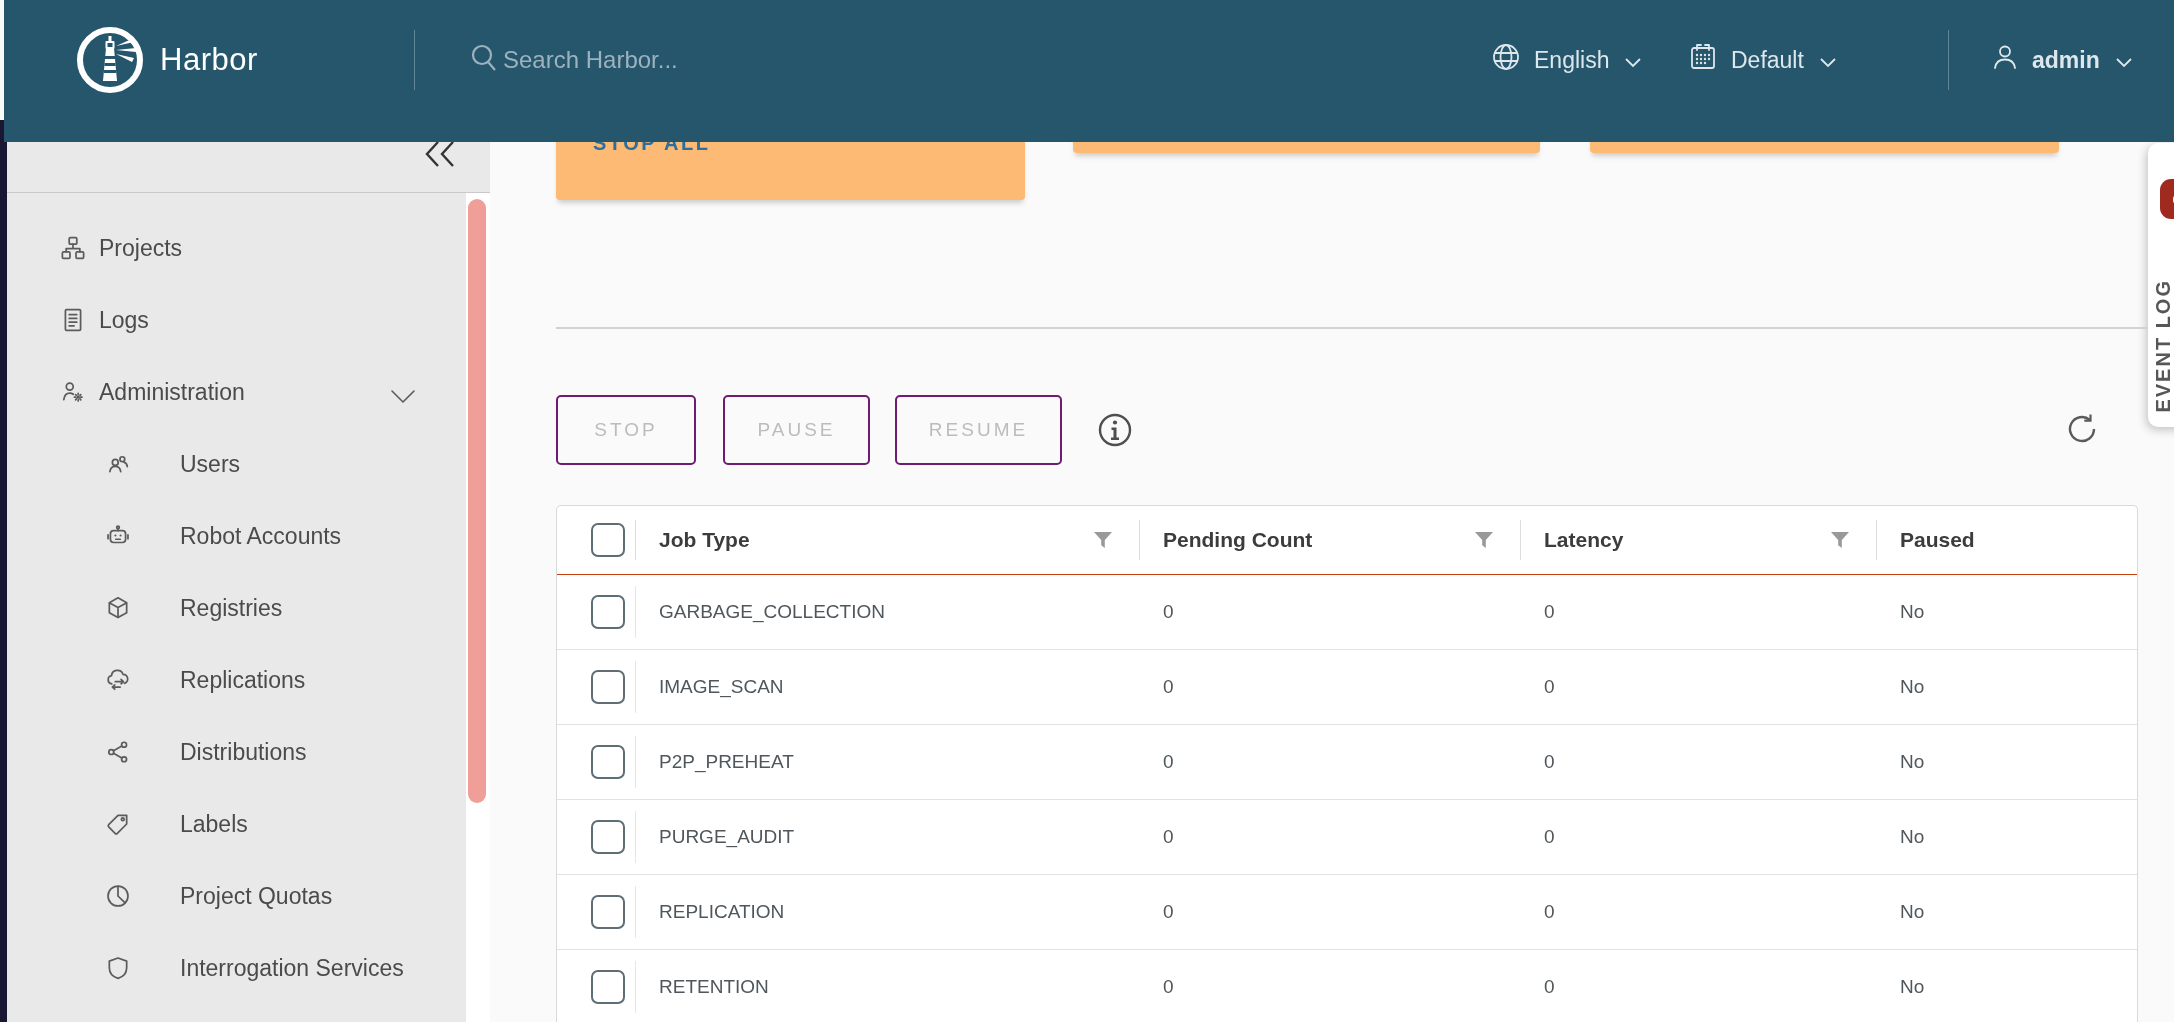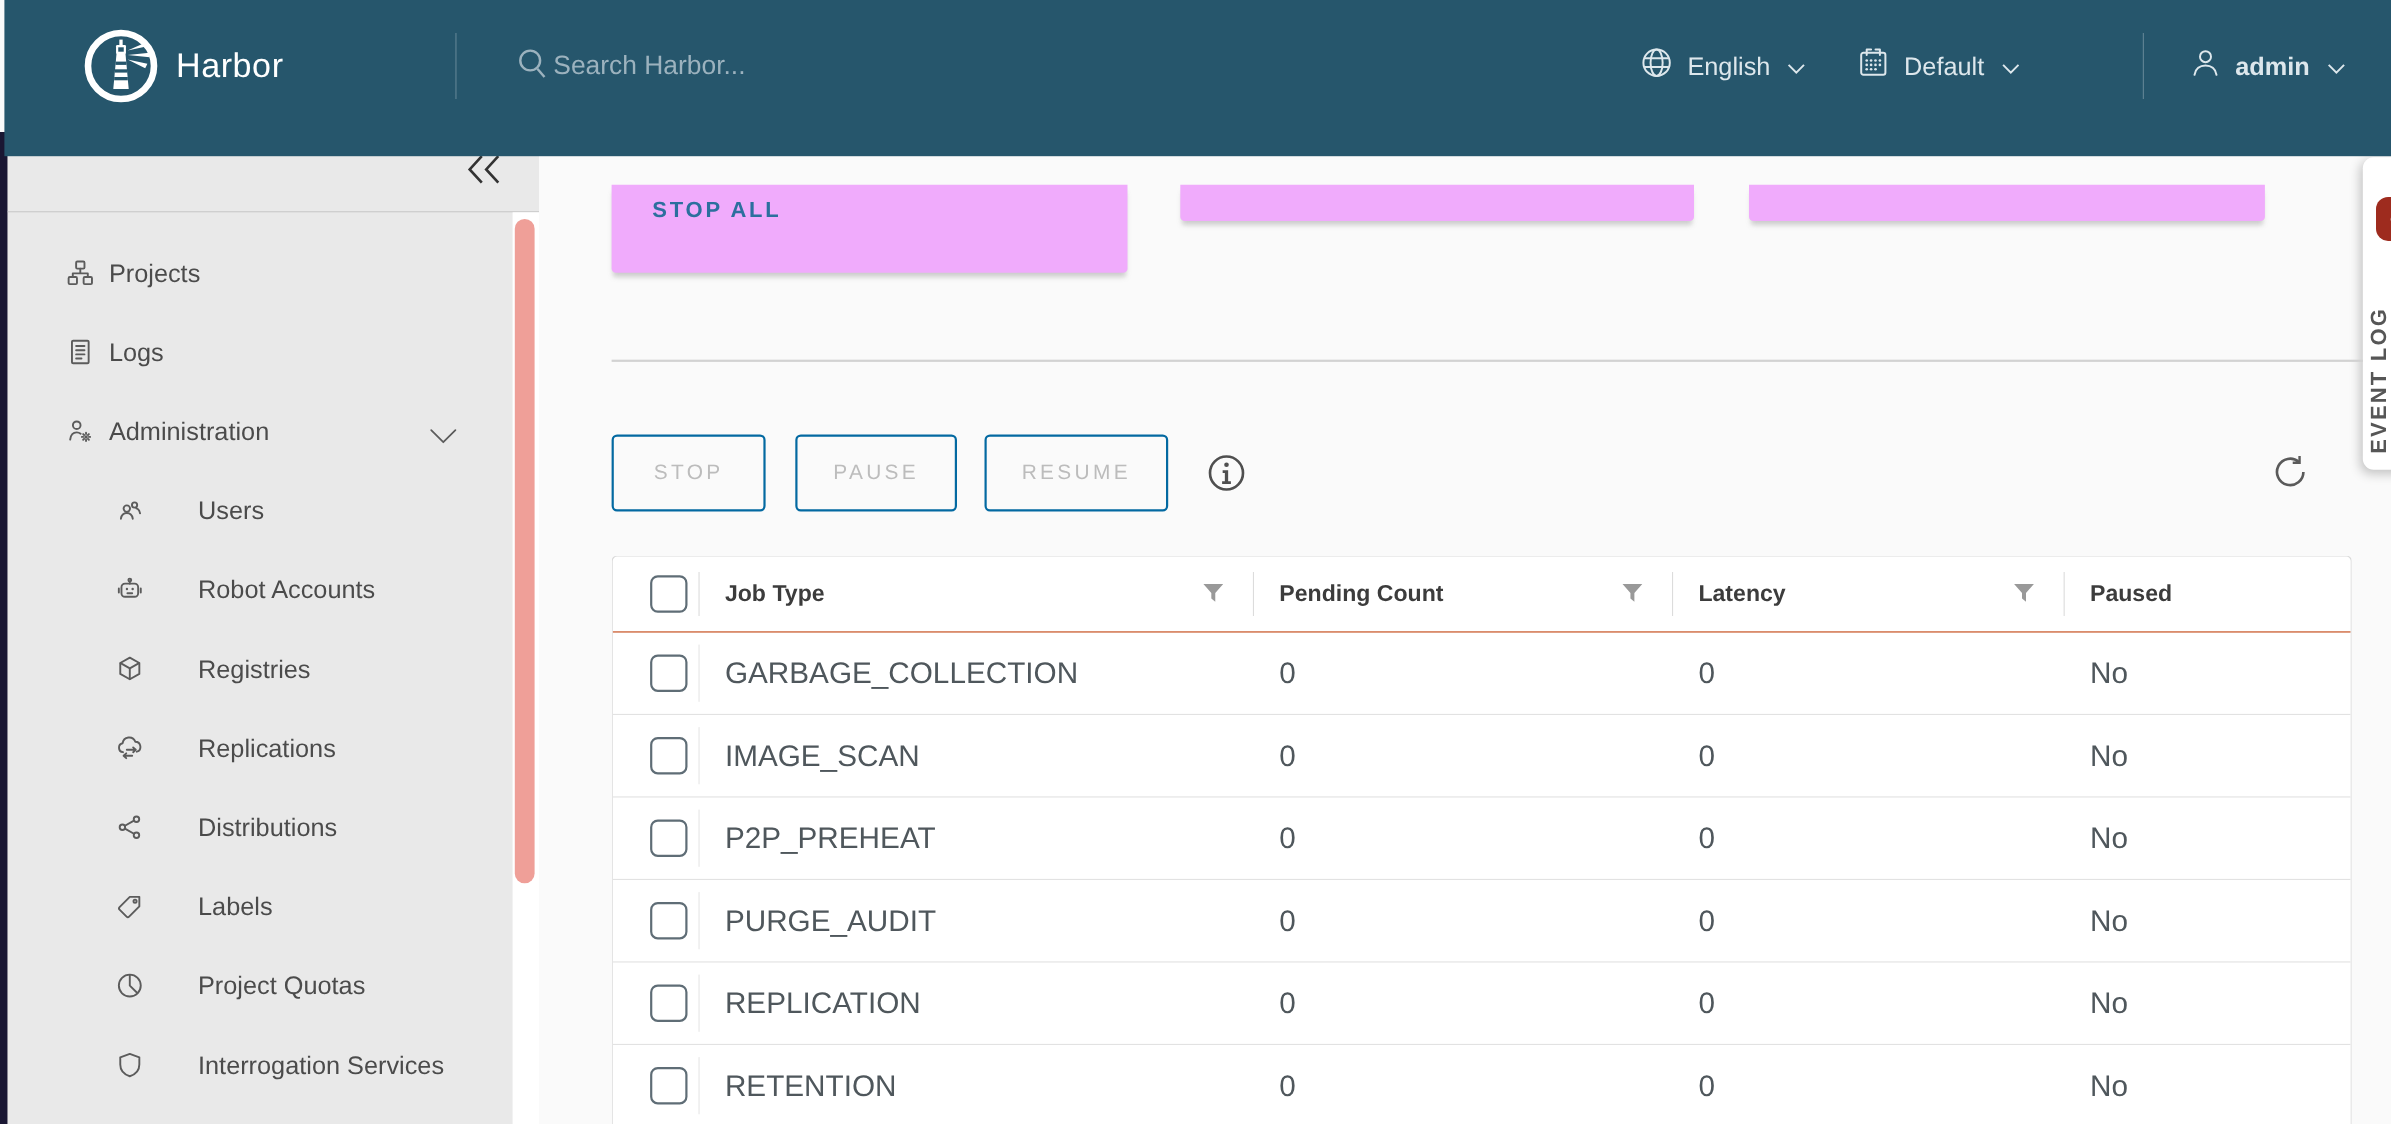--- a/index.html
+++ b/index.html
@@ -38,59 +38,59 @@
   .nav{position:absolute;left:0;top:92px;right:24px;}
   .nav-item{height:72px;display:flex;align-items:center;cursor:pointer;position:relative;
             color:#4b4b4b;font-size:23px;}
   .nav-item.l0{padding-left:53px;}
   .nav-item.l1{padding-left:98px;gap:36px;}
   .nav-item .nicon{width:26px;height:26px;margin-right:13px;flex:0 0 26px;display:flex;}
   .nav-item svg{stroke:#5c5c5c;fill:none;stroke-width:1.6;stroke-linecap:round;stroke-linejoin:round;}
   .nav-caret{position:absolute;right:50px;top:28px;}
 
   
-  .card{position:absolute;background:#f0abfc;border-radius:0 0 4px 4px;
-        box-shadow:0 5px 5px -2px rgba(120,120,120,.35);margin-top:48px;}
+  .card{position:absolute;background:#fdba74;border-radius:0 0 4px 4px;
+        box-shadow:0 5px 5px -2px rgba(120,120,120,.35);}
   .card1{left:556px;top:120px;width:469px;height:80px;}
   .card2{left:1073px;top:120px;width:467px;height:33px;}
   .card3{left:1590px;top:120px;width:469px;height:33px;}
   .stop-all{position:absolute;left:37px;top:12px;font-size:20px;font-weight:bold;
             letter-spacing:2.5px;color:var(--accent-blue,#2c6f9e);cursor:pointer;}
 
   
   .tabs{position:absolute;left:556px;top:276px;display:flex;list-style:none;margin:0;padding:0;z-index:2;}
   .tab{font-size:24px;color:#5d686e;padding:6px 5px 12px;cursor:pointer;}
   .tab.active{color:#1f1f1f;border-bottom:6px solid var(--tab-underline,#2f7296);}
   .tab.t0{margin-right:58px}.tab.t1{margin-right:67px}
   .tabs-baseline{position:absolute;left:556px;top:327px;width:1592px;height:2px;background:#d2d2d2;z-index:1;}
 
   
   .actions{position:absolute;left:556px;top:395px;height:70px;display:flex;align-items:center;}
-  .btn{height:70px;border:2px solid #0369a1;border-radius:5px;background:transparent;
+  .btn{height:70px;border:2px solid #701a75;border-radius:5px;background:transparent;
        color:#bcbcbc;font-size:19px;letter-spacing:3px;font-family:inherit;cursor:not-allowed;}
   .btn.b-stop{width:140px;margin-right:27px;}
   .btn.b-pause{width:147px;margin-right:25px;}
   .btn.b-resume{width:167px;margin-right:34px;}
   .icon-btn{background:none;border:none;padding:0;cursor:pointer;display:flex;}
   .refresh-btn{position:absolute;left:2063px;top:410px;}
 
   
   .grid{position:absolute;left:556px;top:505px;width:1580px;bottom:0;background:#fff;
         border:1px solid #d9d9d9;border-bottom:none;border-radius:5px 5px 0 0;overflow:hidden;}
   .t-head,.t-row{display:grid;grid-template-columns:78px 504px 381px 356px 1fr;}
   .t-head{height:68px;border-bottom:1px solid #c2410c;text-align:right;}
   .th{position:relative;display:flex;align-items:center;padding-left:24px;
       font-size:21px;font-weight:bold;color:#3c3c3c;}
   .th.sep::before,.td.sep::before{content:"";position:absolute;left:0;top:14px;bottom:14px;width:1px;background:#dcdcdc;}
   .filter-ic{position:absolute;right:26px;top:24px;cursor:pointer;}
   .cb-cell{display:flex;align-items:center;justify-content:center;}
   .checkbox{width:30px;height:30px;border:2px solid #5f6d76;border-radius:7px;background:#fff;cursor:pointer;}
   .t-row{height:74px;border-bottom:1px solid #e2e2e2;}
   .td{position:relative;display:flex;align-items:center;padding-left:24px;
-      font-size:27px;color:#4f575c;}
+      font-size:19px;color:#4f575c;}
   .td.sep::before{top:11px;bottom:11px;background:#e6e6e6;}
 
   
   .event-tab{position:absolute;left:2148px;top:143px;width:40px;height:284px;background:#fff;
              border-radius:10px 0 0 10px;box-shadow:-2px 3px 10px rgba(0,0,0,.22);cursor:pointer;}
   .event-badge{position:absolute;left:12px;top:36px;width:40px;height:40px;border-radius:11px;
                background:var(--badge-red,#9e2b1e);display:flex;align-items:center;justify-content:center;}
   .event-badge span{color:#fff;font-size:20px;font-weight:bold;transform:rotate(90deg);}
   .event-label{position:absolute;bottom:14px;left:4px;
                writing-mode:vertical-rl;transform:rotate(180deg);

